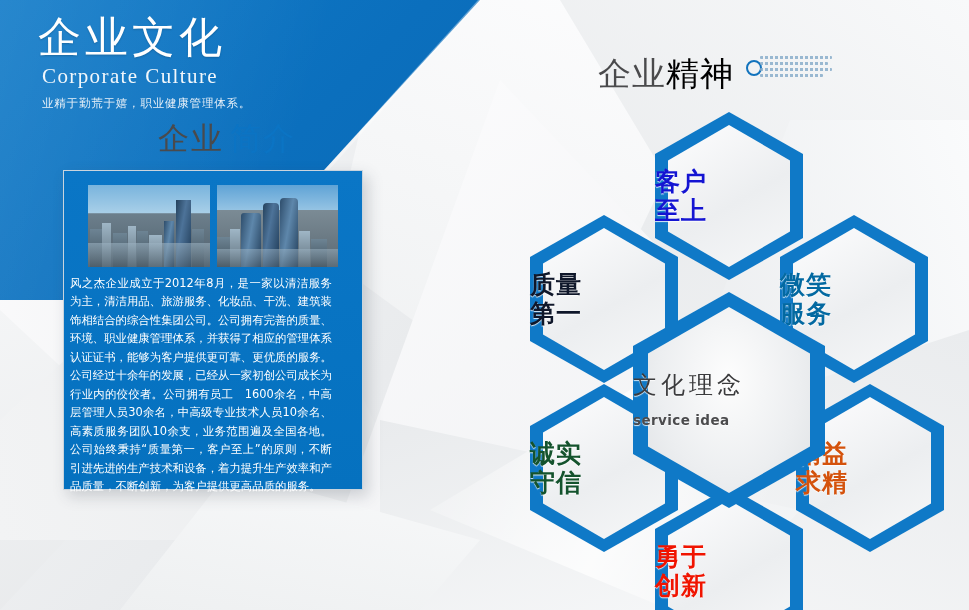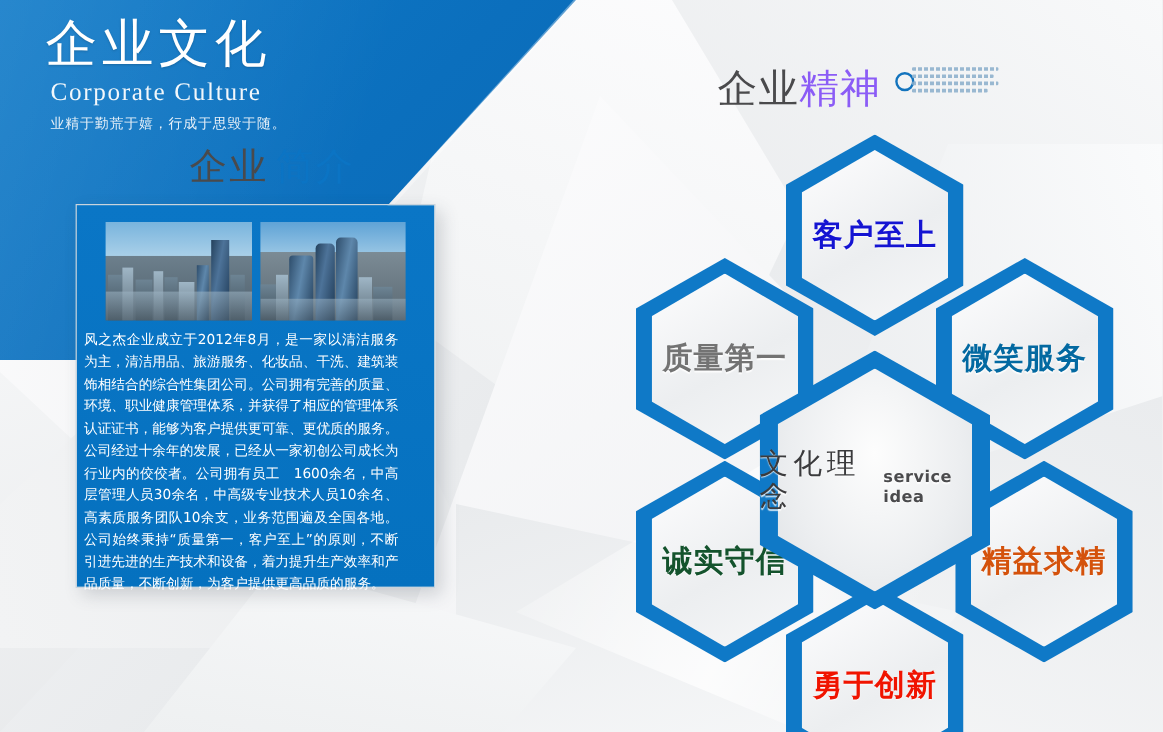--- a/index.html
+++ b/index.html
@@ -93,42 +93,42 @@
 
   .body-text{position:absolute;left:6px;top:103px;width:262px;
       color:#ffffff;font-size:11.4px;line-height:1.62;text-align:justify;
       font-family:"DejaVu Sans","Liberation Sans",sans-serif;}
 
   
   .spirit{position:absolute;left:598px;top:52px;}
   .spirit-cn{font-size:33px;letter-spacing:1px;white-space:nowrap;
       font-family:"DejaVu Sans","Liberation Sans",sans-serif;}
   .spirit-cn .dark{color:#4a4a4c;}
-  .spirit-cn .blue{color:#8b5cf6;}
+  .spirit-cn .blue{color:#000000;}
   .spirit-en{font-size:19.5px;letter-spacing:4.2px;color:#1273bd;
       margin-top:3px;margin-left:2px;font-weight:600;}
   .spirit-deco{position:absolute;left:760px;top:56px;width:72px;}
   .spirit-deco i{display:block;height:3px;margin-bottom:3px;border-radius:1px;
       background:repeating-linear-gradient(90deg,#8aaecb 0 3px,transparent 3px 5px);
       filter:blur(.6px);opacity:.85;}
   .spirit-deco i:nth-child(2){width:95%}
   .spirit-deco i:nth-child(3){width:100%}
   .spirit-deco i:nth-child(4){width:88%}
   .ring{position:absolute;left:746px;top:60px;width:12px;height:12px;
       border:2px solid #1273bd;border-radius:50%;}
 
   
   .comb{position:absolute;left:488px;top:112px;width:481px;height:498px;}
   .hex{position:absolute;width:148px;height:168px;}
   .hex .ring-out,.hex .ring-in{position:absolute;inset:0;
       clip-path:polygon(50% 0%,100% 25%,100% 75%,50% 100%,0% 75%,0% 25%);}
   .hex .ring-out{background:#0f79c7;filter:drop-shadow(2px 3px 3px rgba(40,60,80,.22));}
   .hex .ring-in{inset:13px;background:linear-gradient(150deg,#fdfdfe 0%,#eceef0 55%,#f6f7f8 100%);}
-  .hex .label{position:absolute;inset:0;display:flex;
-      align-items:center;justify-content:center;
+  .hex .label{position:absolute;inset:0;display:flex;flex-direction:column;
+      justify-content:center;
       font-family:"DejaVu Sans","Liberation Sans",sans-serif;
       font-size:25px;font-weight:700;line-height:1.18;letter-spacing:1px;
       text-shadow:0 1px 1px rgba(255,255,255,.85);}
   
   .hex.center{width:192px;height:216px;}
   .hex.center .ring-out{background:#0f79c7;}
   .hex.center .ring-in{inset:15px;
       background:radial-gradient(ellipse at 50% 38%,#fdfdfd 0%,#eceef0 62%,#dfe2e5 100%);}
   .hex.center .c-cn{font-size:24px;color:#3b3b3d;letter-spacing:4px;font-weight:400;
       font-family:"DejaVu Sans","Liberation Sans",sans-serif;}
@@ -162,21 +162,21 @@
   <div class="sheen"></div>
 
   <div class="banner">
     <div class="banner-inner"></div>
   </div>
   <div class="banner-edge"></div>
 
   <div class="hdr">
     <div class="hdr-cn">企业文化</div>
     <div class="hdr-en">Corporate Culture</div>
-    <div class="hdr-sub">业精于勤荒于嬉，行成于思毁于随。</div>
+    <div class="hdr-sub">业精于勤荒于嬉，职业健康管理体系。</div>
   </div>
 
   <div class="sec-title">
     <span class="dark">企业</span><span class="blue">简介</span>
   </div>
 
   <div class="card">
     <div class="photos">
       <div class="photo p1">
         <div class="bld" style="left:2px;top:44px;width:12px;height:38px;"></div>
@@ -215,21 +215,21 @@
       <i></i>
       <i></i>
       <i></i>
   </div>
 
   <div class="comb">
 
     <div class="hex h-tl">
       <div class="ring-out"></div>
       <div class="ring-in"></div>
-      <div class="label" style="color:#737373">
+      <div class="label" style="color:#0f172a">
         <span>质量</span>
         <span>第一</span>
       </div>
     </div>
 
     <div class="hex h-top">
       <div class="ring-out"></div>
       <div class="ring-in"></div>
       <div class="label" style="color:#1414d2">
         <span>客户</span>

